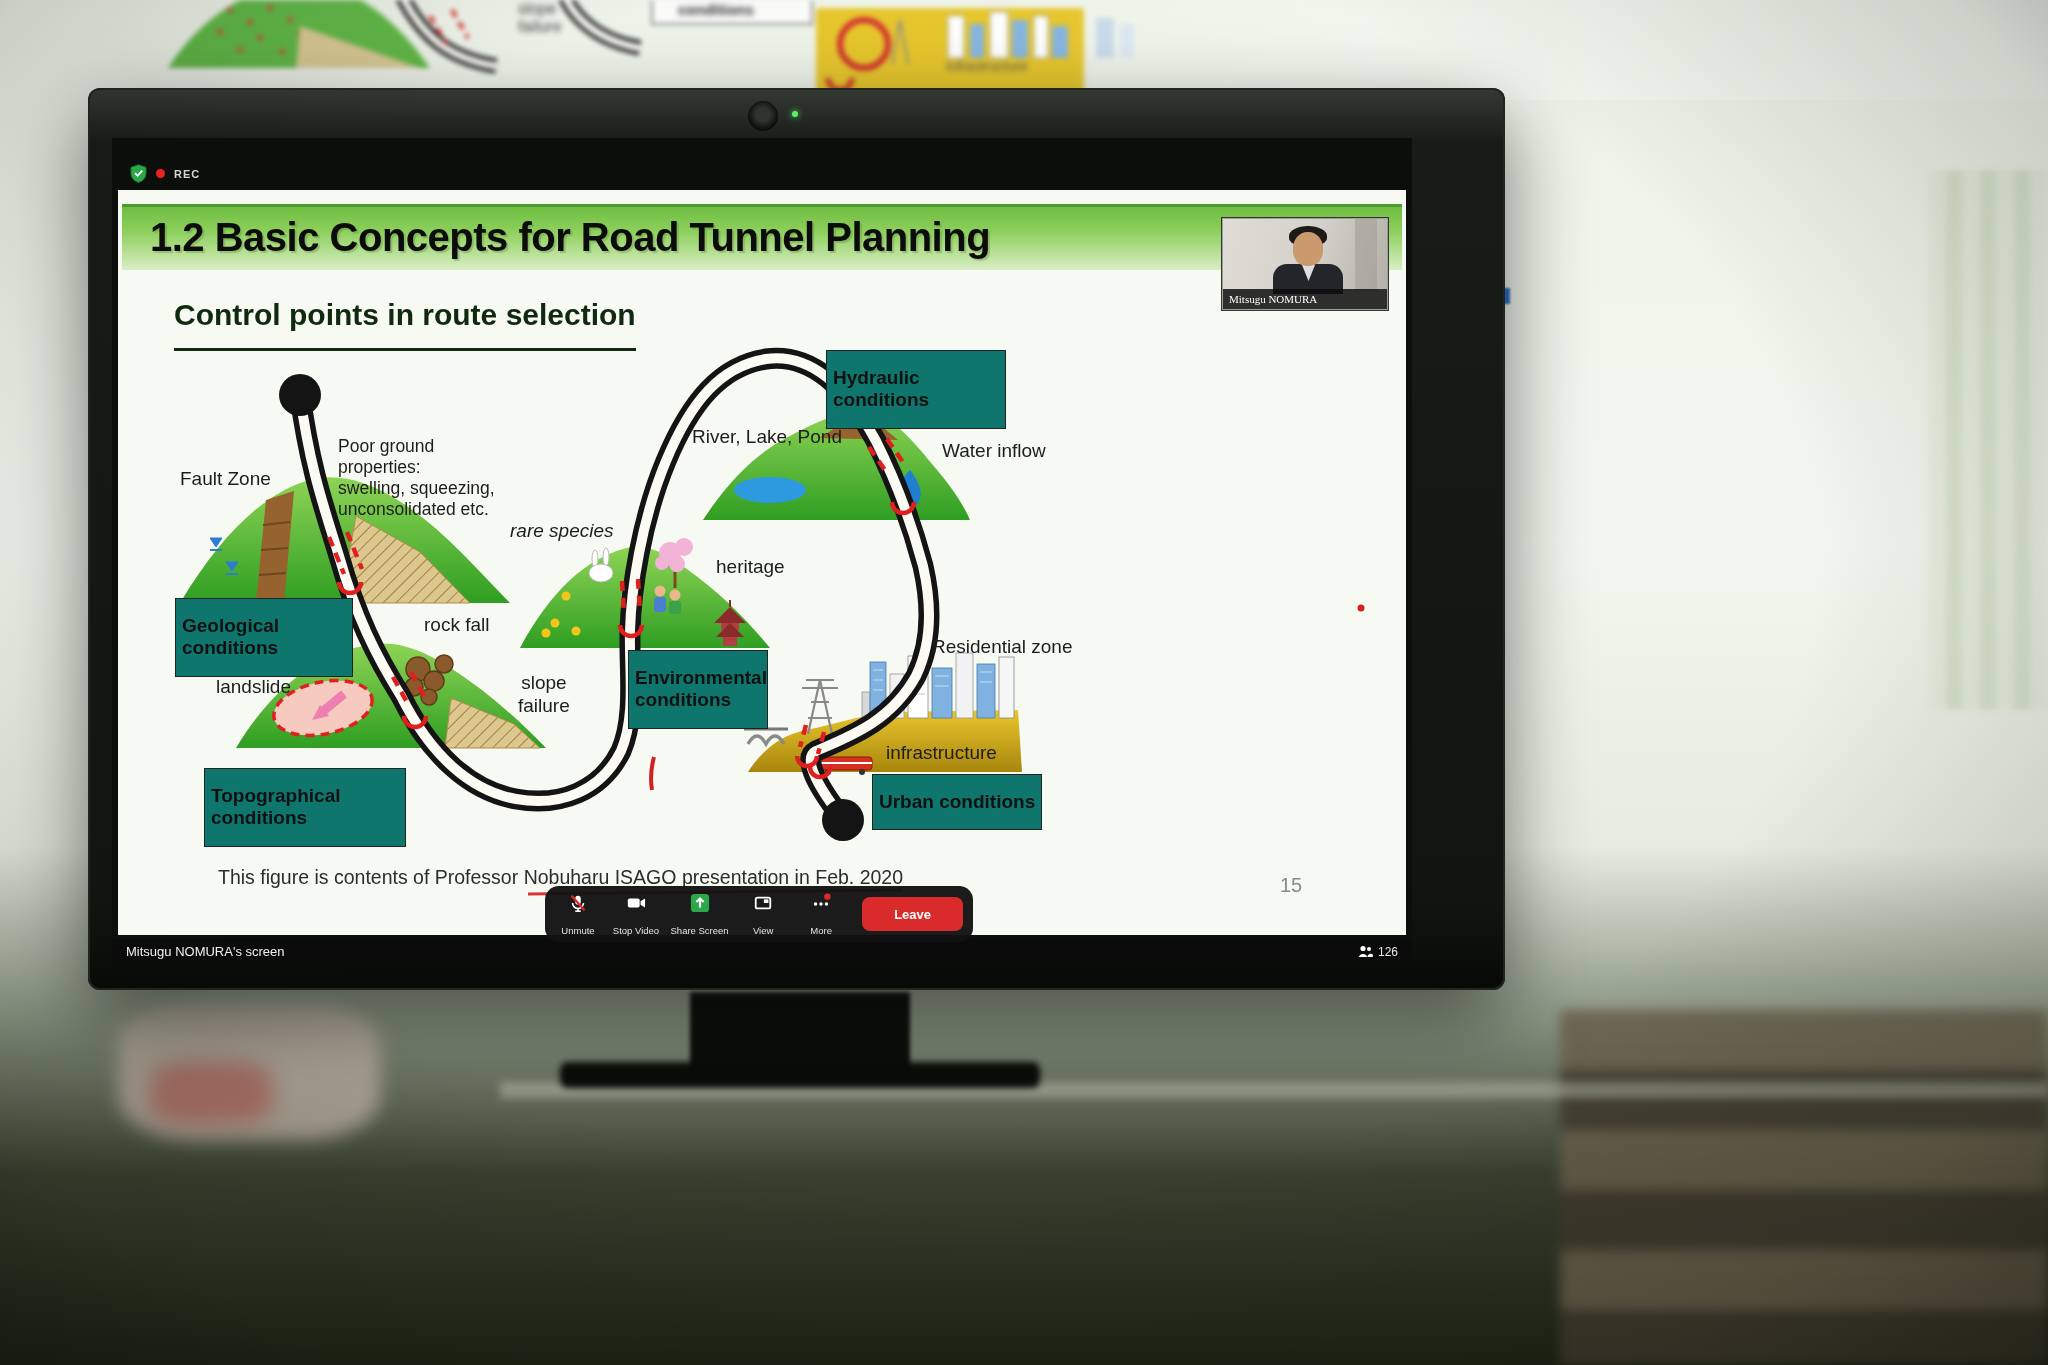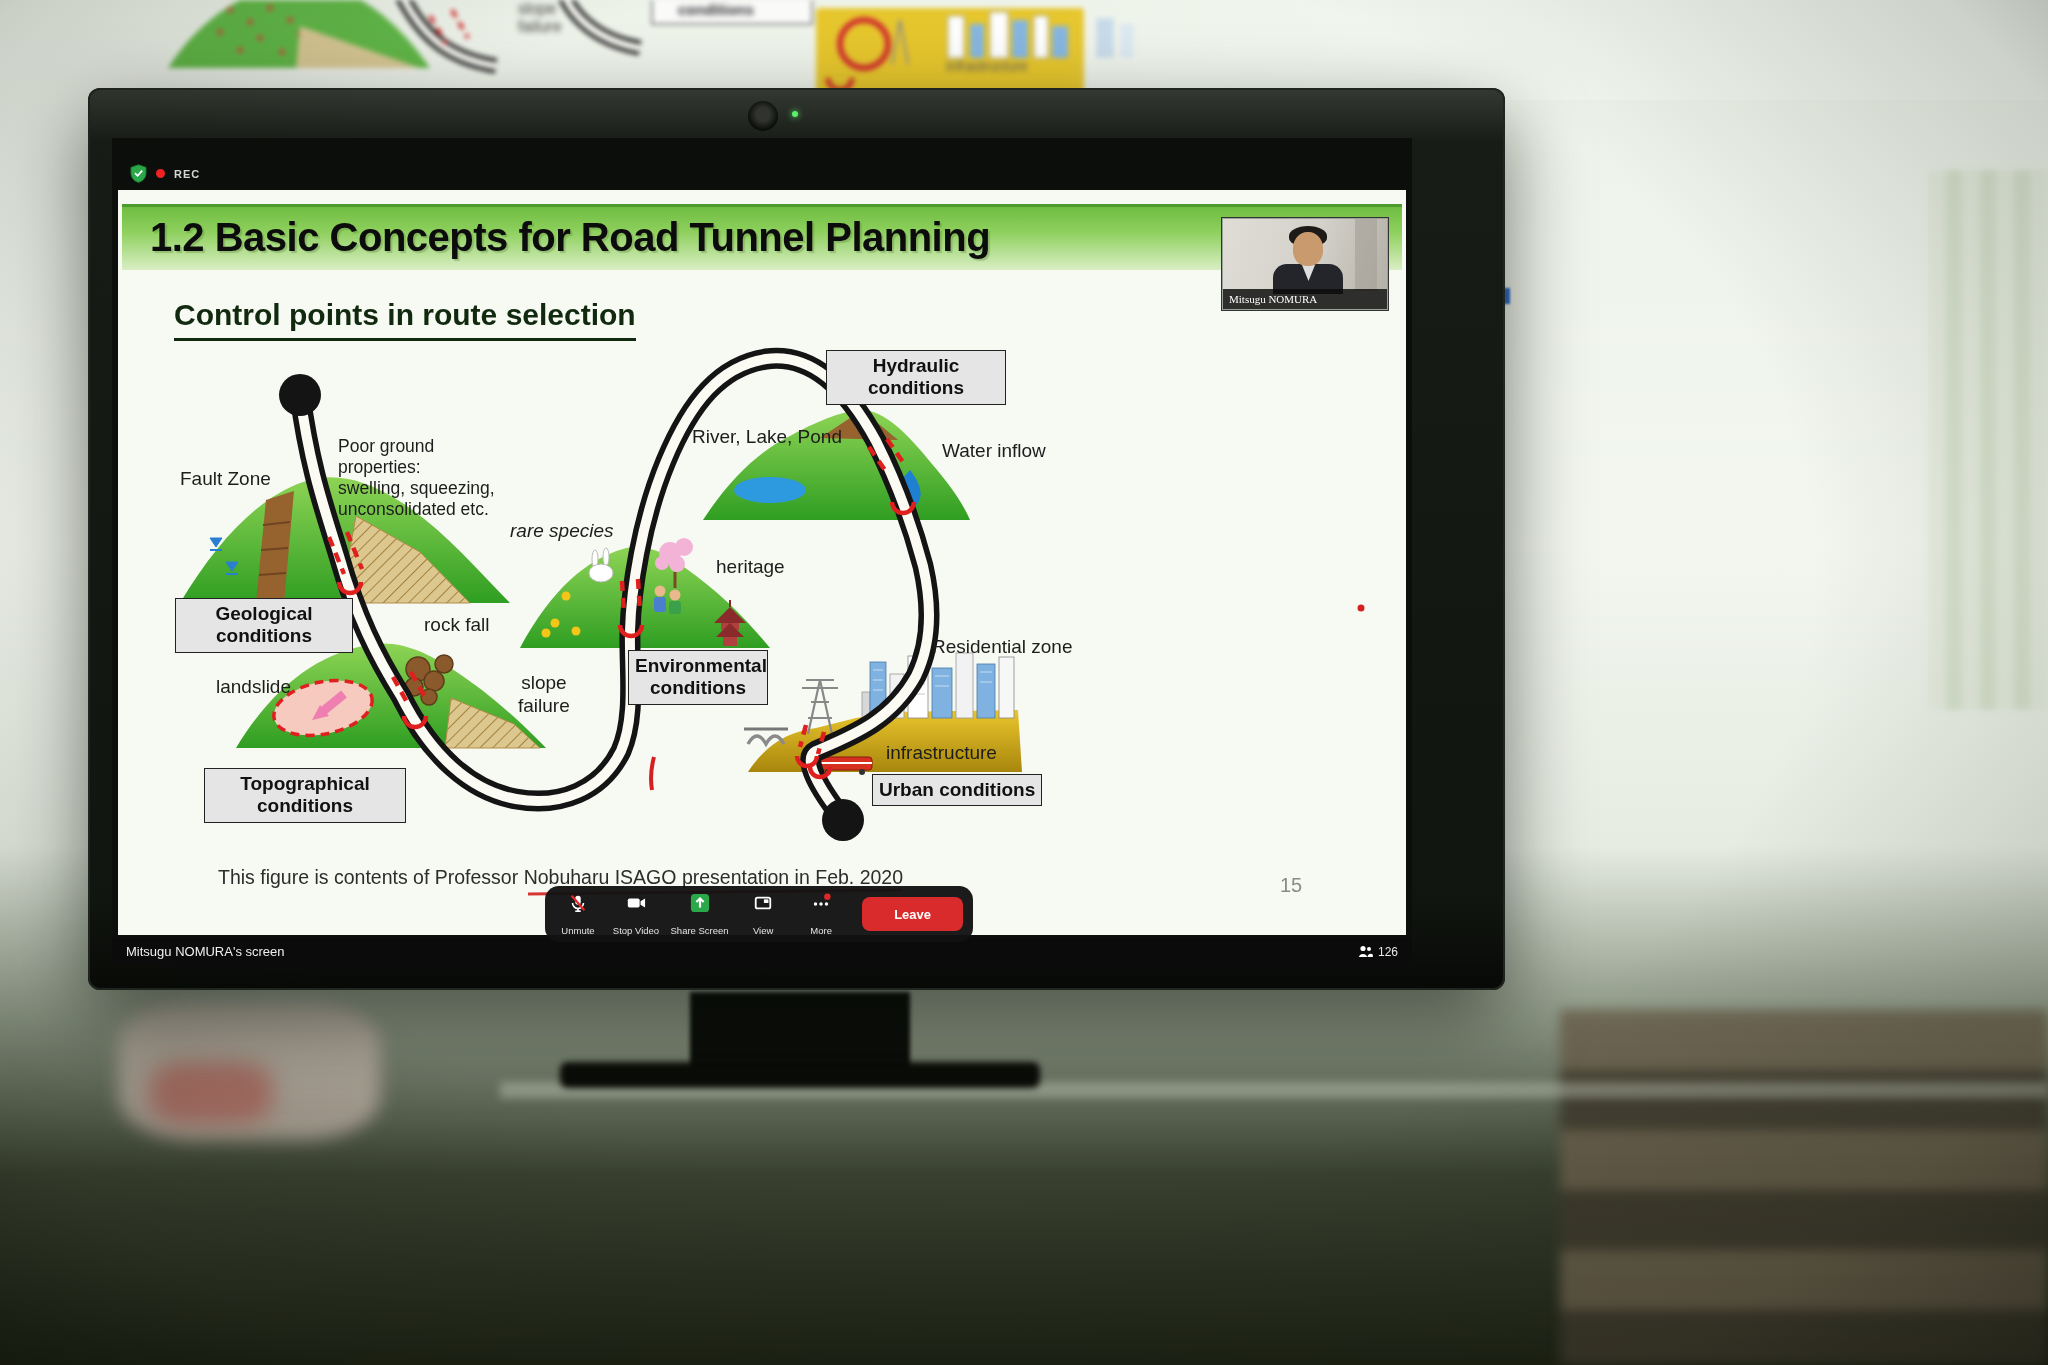--- a/index.html
+++ b/index.html
@@ -39,25 +39,25 @@
   .recdot { width:9px; height:9px; border-radius:50%; background:#e22; }
   .rectext { font-size:11px; font-weight:bold; letter-spacing:1px; color:#d6d6d6; }
 
   
   .share { position:absolute; left:6px; top:52px; width:1288px; height:745px; background:#f7faf2; overflow:hidden; z-index:10; }
   .titlebar { position:absolute; left:4px; top:14px; width:1280px; height:66px;
     background:linear-gradient(180deg,#6fbe42 0%,#8fd05e 40%,#d9eec4 100%); border-top:3px solid #4d9a2e; }
   .title { position:absolute; left:28px; top:8px; font-size:40px; font-weight:bold; color:#0c0c0c;
     text-shadow:2px 2px 1px rgba(90,130,60,.35); letter-spacing:-.5px; }
   .heading { position:absolute; left:56px; top:108px; display:inline-block; font-size:30px; font-weight:bold;
-    color:#11290f; border-bottom:3.5px solid #11290f; padding-bottom:6px; }
+    color:#11290f; border-bottom:3.5px solid #11290f; padding-bottom:16px; }
   .diagram { position:absolute; left:0; top:130px; width:1288px; height:580px; z-index:1; }
   .lbl { position:absolute; font-size:19px; color:#1d1d1d; line-height:1.2; white-space:pre-line; z-index:3; }
-  .boxlbl { position:absolute; background:#e5e5e5; border:1.6px solid #222; font-weight:bold; font-size:19px;
-    line-height:1.18; text-align:center; padding:4px 6px; color:#111; z-index:3; }
+  .boxlbl { position:absolute; background:#0f766e; border:1.6px solid #222; font-weight:bold; font-size:19px;
+    line-height:1.18; padding:16px 6px; color:#111; z-index:3; }
   .footer { position:absolute; left:100px; top:676px; font-size:19.5px; color:#2d2d2d; z-index:3; }
   .pagenum { position:absolute; left:1162px; top:684px; font-size:20px; color:#8a8a8a; z-index:3; }
 
   
   .webcam { position:absolute; left:1110px; top:80px; width:166px; height:92px; border:1px solid #9aa39a;
     box-shadow:0 0 0 1px #333; z-index:40; overflow:hidden; background:#c9c6c0;font-family:Liberation Serif, serif; }
   .wc-photo { position:absolute; left:0; top:0; right:0; bottom:20px;
     background:linear-gradient(105deg,#e0ddd6 0%,#d4d1ca 55%,#b4b1a8 100%); }
   .wc-stripe { position:absolute; right:10px; top:0; width:22px; height:72px; background:#a39f96; opacity:.6; }
   .wc-hair { position:absolute; left:66px; top:7px; width:38px; height:20px; background:#1d1b18; border-radius:50% 50% 40% 40%; }

